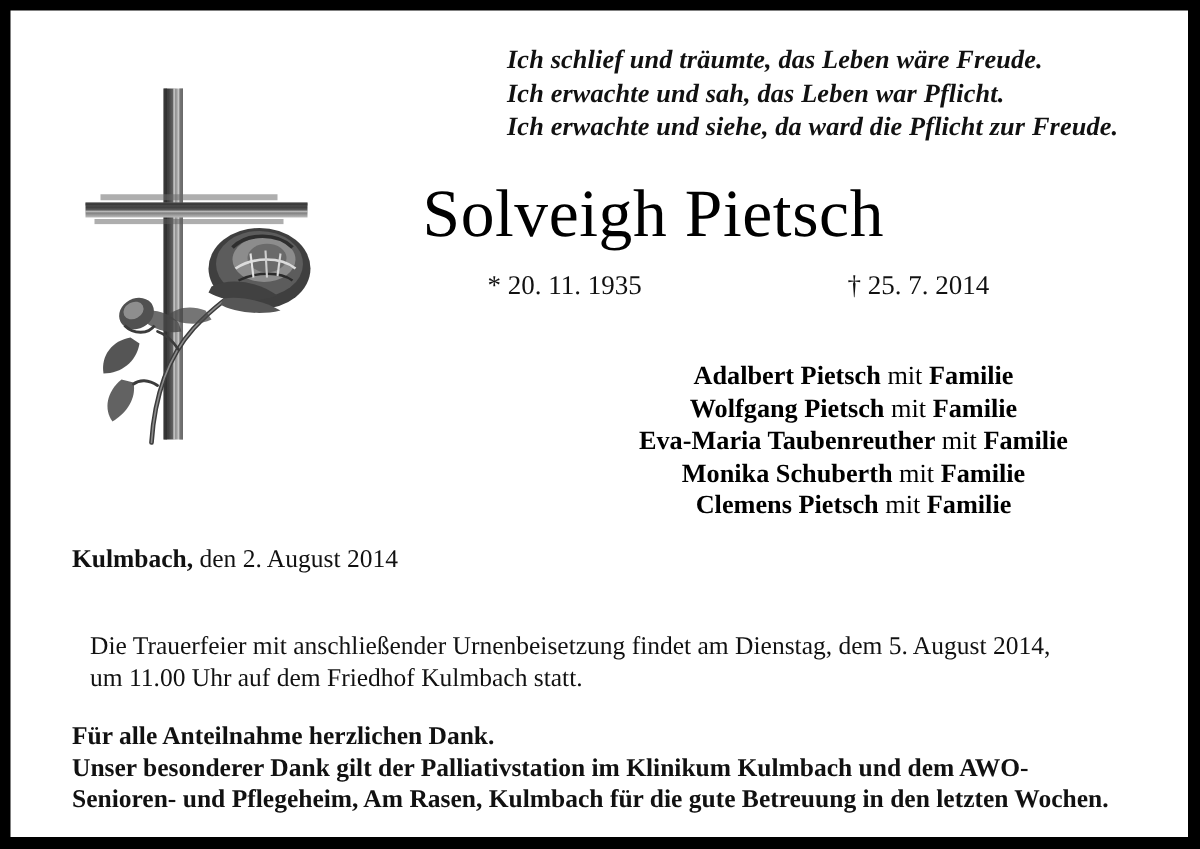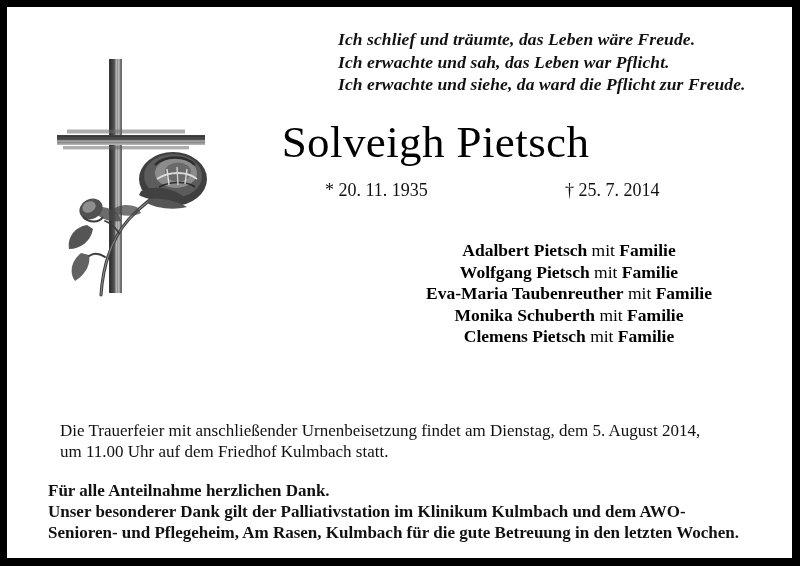--- a/index.html
+++ b/index.html
@@ -243,20 +243,24 @@
         <b>Familie</b>
       </div>
 
       <div class="mourner">
         <b>Clemens Pietsch</b>
         <span class="conj">mit</span>
         <b>Familie</b>
       </div>
     </div>
 
+    <div class="body-block place-line">
+      <span class="city">Kulmbach,</span>
+      <span>den 2. August 2014</span>
+    </div>
 
 
     <div class="body-block ceremony">
       <div>Die Trauerfeier mit anschließender Urnenbeisetzung findet am Dienstag, dem 5. August 2014,</div>
       <div>um 11.00 Uhr auf dem Friedhof Kulmbach statt.</div>
     </div>
 
     <div class="body-block thanks">
       <div>Für alle Anteilnahme herzlichen Dank.</div>
       <div>Unser besonderer Dank gilt der Palliativstation im Klinikum Kulmbach und dem AWO-</div>

